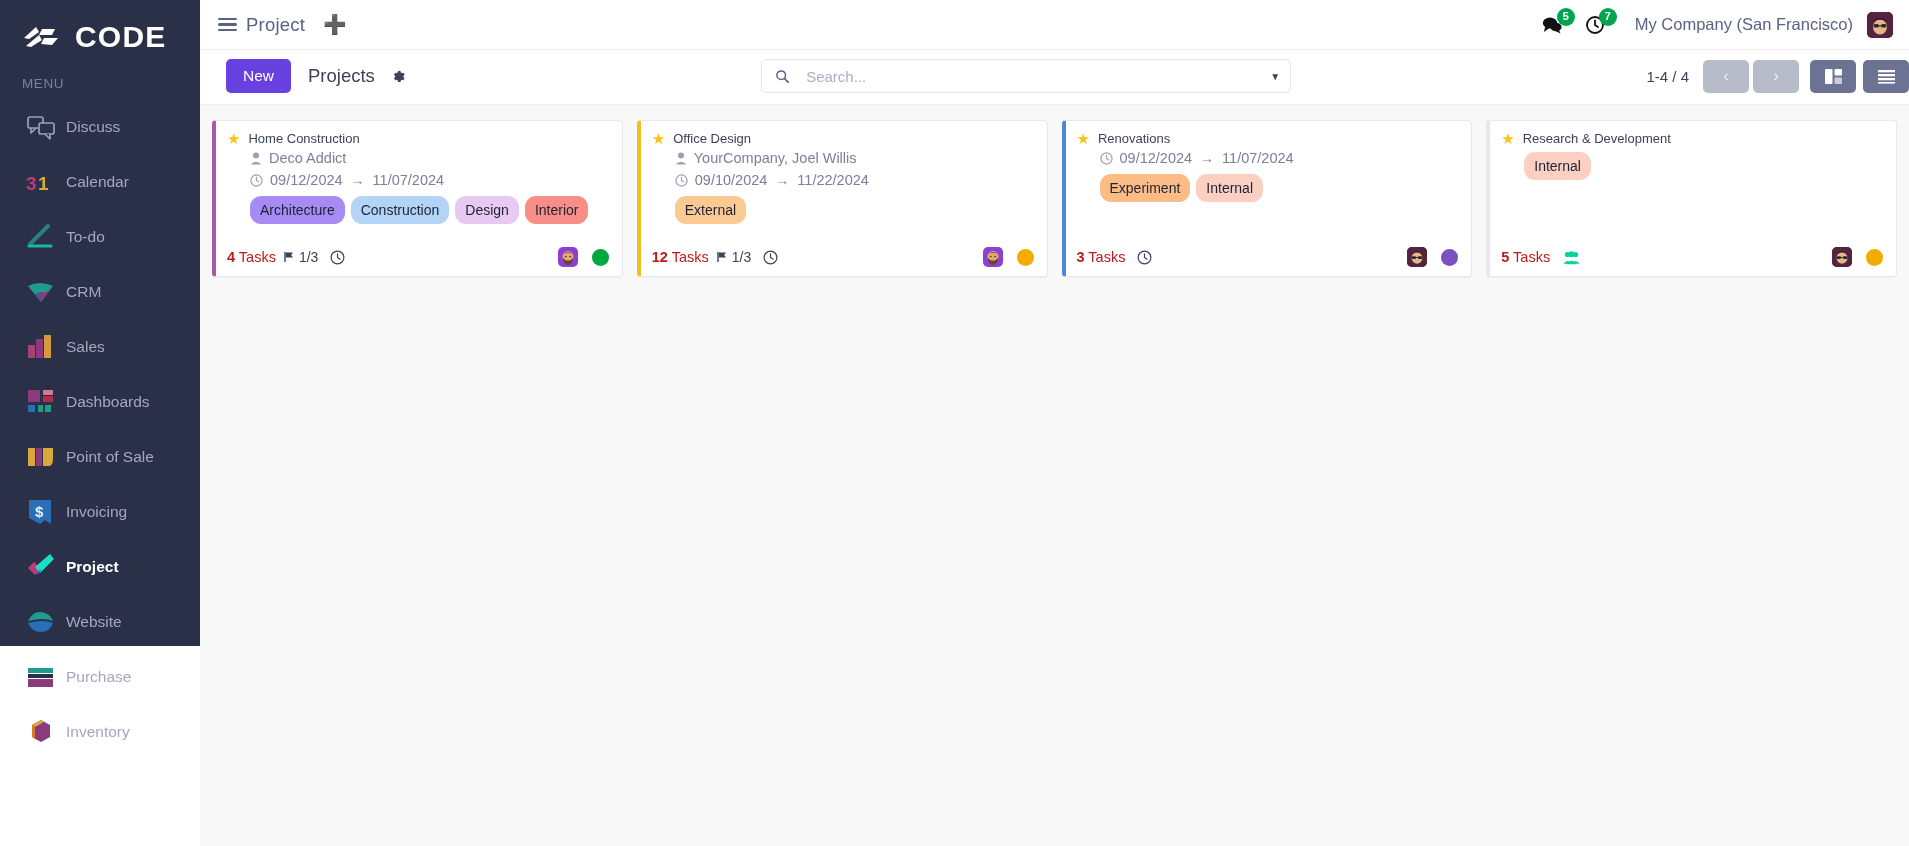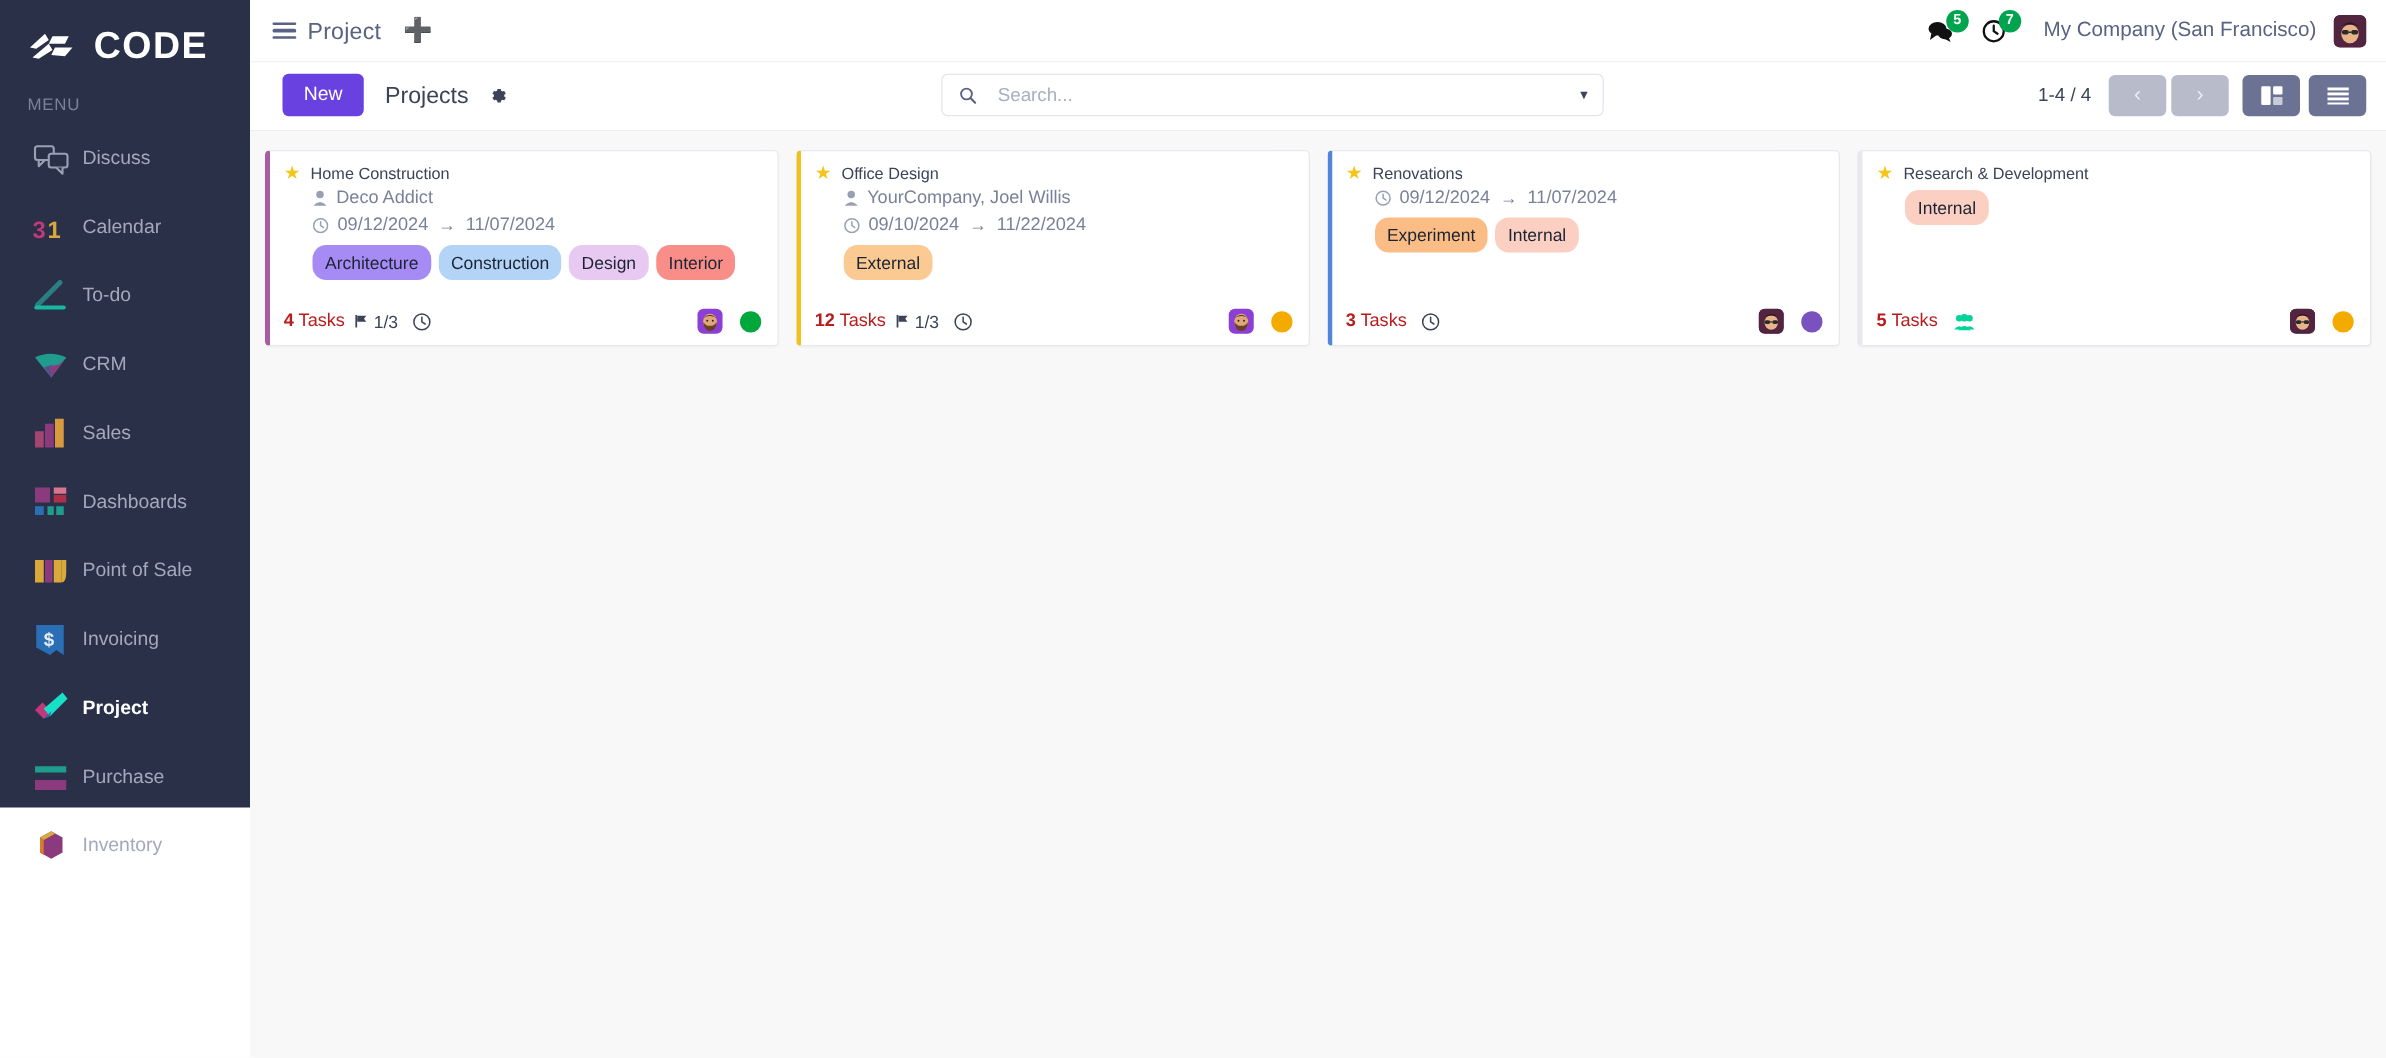--- a/index.html
+++ b/index.html
@@ -82,21 +82,21 @@
     width: 26px; height: 26px; border-radius: 5px;
     background: #52243f; display: flex; align-items: center;
     justify-content: center; font-size: 17px; cursor: pointer;
     overflow: hidden;
   }
 
   
   .control-panel {
     background: #ffffff;
     border-bottom: 1px solid #eceef2;
-    padding: 9px 16px 11px 26px;
+    padding: 9px 0 11px 26px;
     display: flex; align-items: center; gap: 0;
     min-height: 55px;
   }
   .btn-new {
     background: #6941e0; color: #ffffff;
     border: none; border-radius: 5px;
     font-size: 15.5px; font-family: inherit;
     padding: 8px 17px; cursor: pointer;
   }
   .cp-title {
@@ -303,20 +303,27 @@
 
       <div class="nav-item active">
         <svg class="nav-icon" viewBox="0 0 34 34">
           <path d="M4 18 L10 12 L17 19 L11 25 Z" fill="#c0397a"></path>
           <path d="M11 17 L26 4 L30 9 L16 23 Z" fill="#18e0c8"></path>
           <path d="M11 25 L17 19 L16 23 Z" fill="#2a6fb5"></path>
         </svg>
         <span>Project</span>
       </div>
 
+      <div class="nav-item">
+        <svg class="nav-icon" viewBox="0 0 34 34">
+          <path d="M4 16 Q9 6 17 7 Q26 8 29 16 Q20 12 4 16 Z" fill="#1f9c8e"></path>
+          <path d="M4 18 Q20 14 29 18 Q26 27 17 27 Q8 27 4 18 Z" fill="#2a6fb5"></path>
+        </svg>
+        <span>Website</span>
+      </div>
 
       <div class="nav-item">
         <svg class="nav-icon" viewBox="0 0 34 34">
           <rect x="4" y="8" width="25" height="5" fill="#1f9c8e"></rect>
           <rect x="4" y="14" width="25" height="4" fill="#2b3049"></rect>
           <rect x="4" y="19" width="25" height="8" fill="#8c3a7e"></rect>
         </svg>
         <span>Purchase</span>
       </div>
 

